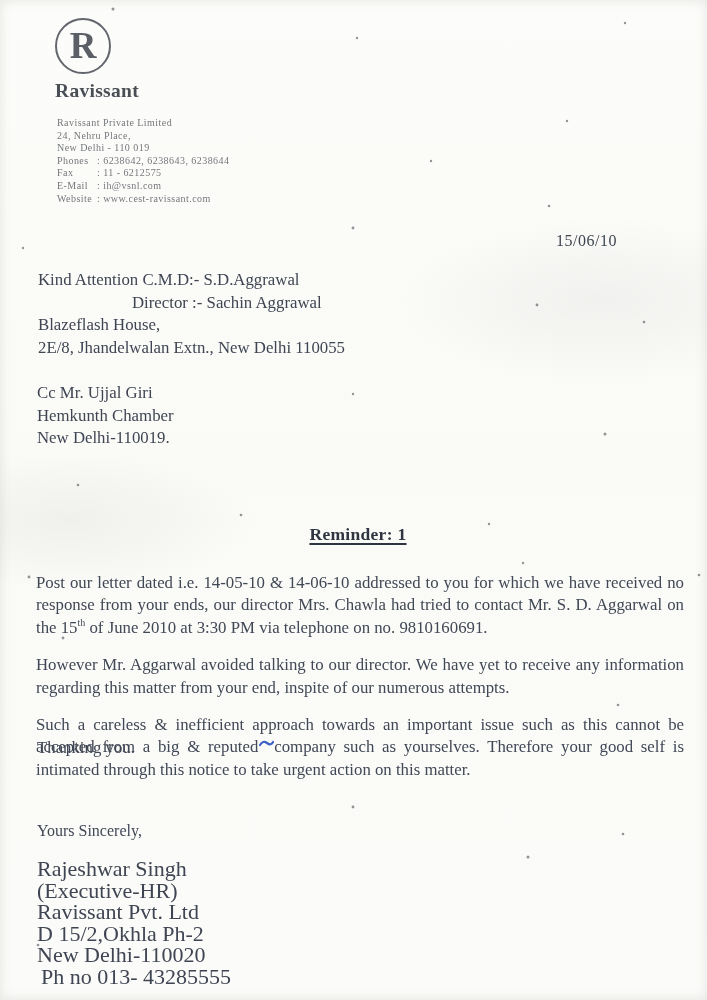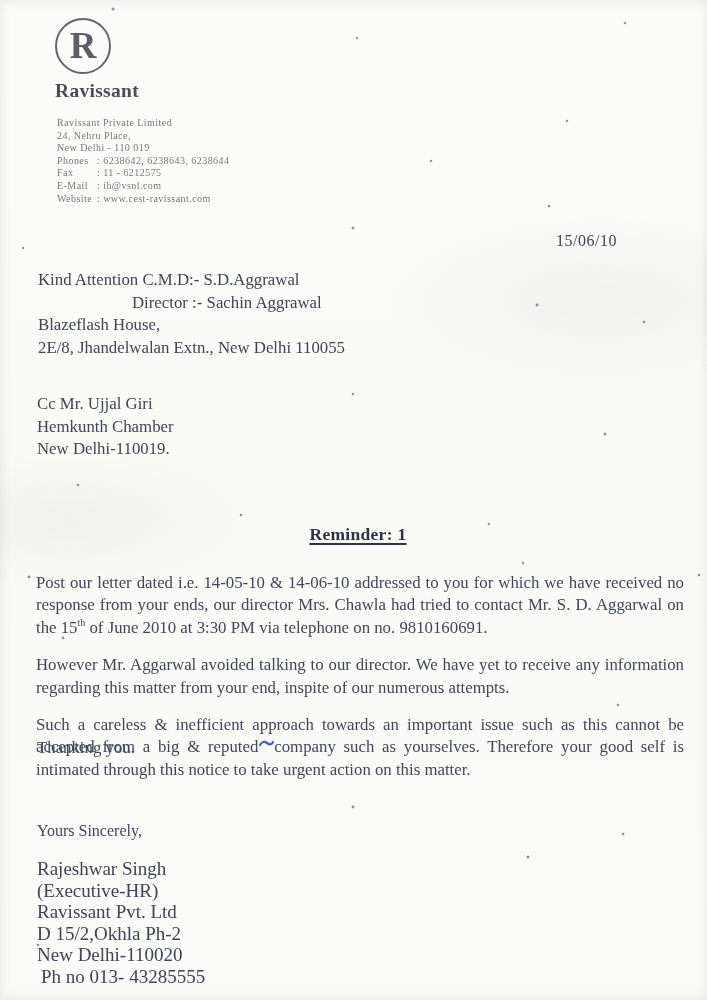--- a/index.html
+++ b/index.html
@@ -58,21 +58,21 @@
     font-size:16px;color:#3f4550;letter-spacing:0.5px;
   }
   
   .recipient{
     position:absolute;left:38px;top:269px;
     font-size:16.8px;line-height:22.5px;color:#3f4552;
   }
   .recipient .indent{padding-left:94px;}
   .cc{
     position:absolute;left:37px;top:382px;
-    font-size:16.8px;line-height:22.5px;color:#3f4552;margin-top:11px;
+    font-size:16.8px;line-height:22.5px;color:#3f4552;
   }
   
   .subject-wrap{
     position:absolute;left:34px;top:524px;width:648px;text-align:center;
   }
   .subject{
     font-weight:bold;font-size:17.5px;color:#2f3540;
     text-decoration:underline;text-underline-offset:3px;text-decoration-thickness:1.5px;
     letter-spacing:0.3px;
   }
@@ -82,21 +82,21 @@
     font-size:16.8px;line-height:22.4px;color:#414855;
   }
   .body-block p{margin:0 0 15px 0;text-align:justify;}
   sup{font-size:10px;line-height:0;}
   .bluemark{display:inline-block;vertical-align:baseline;margin:0 0 0 1px;transform:translateY(-4px);}
   
   .thanks{position:absolute;left:37px;top:738px;font-size:16.8px;color:#414855;}
   .sincerely{position:absolute;left:37px;top:822px;font-size:16px;color:#414855;}
   .signature{
     position:absolute;left:37px;top:858px;
-    font-size:19px;line-height:21.6px;color:#3f4552;
+    font-size:22px;line-height:21.6px;color:#3f4552;
   }
   .signature .ph{padding-left:4px;}
 </style>
 </head>
 <body>
 
 <div class="page">
 
   <div class="specks"></div>
 

